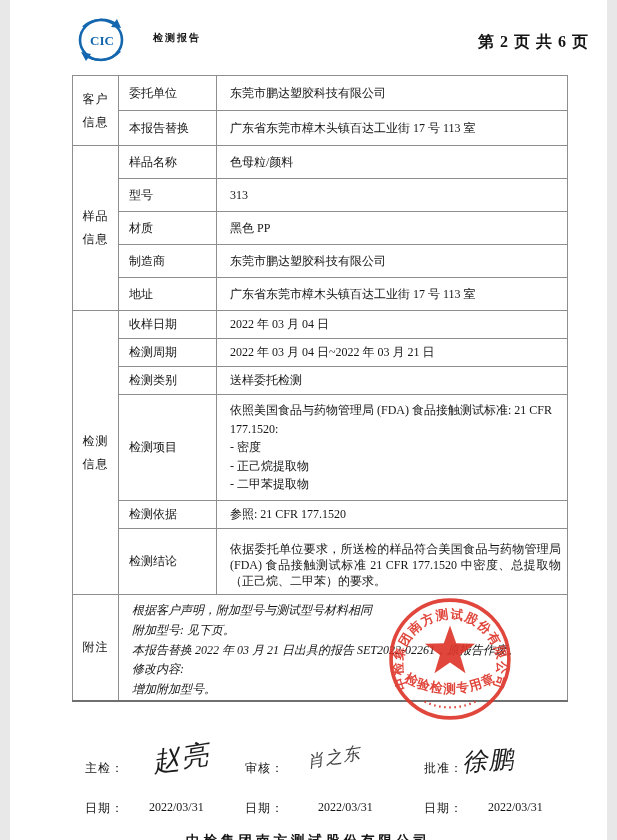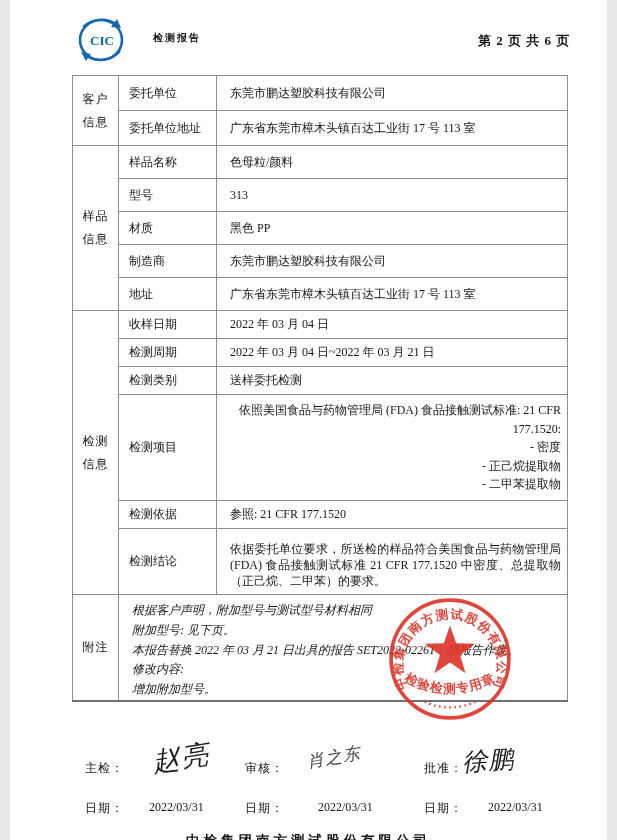--- a/index.html
+++ b/index.html
@@ -11,32 +11,32 @@
     background:#ffffff;
     font-family:"Liberation Serif", serif;
     color:#151515;
     overflow:hidden;
   }
   
   .hdr { position:relative; height:75px; }
   .logo { position:absolute; left:63px; top:15px; width:58px; height:50px; }
   .hdr-title { position:absolute; left:143px; top:31px; font-size:10px; font-weight:bold; letter-spacing:2px; }
   .hdr-no { position:absolute; left:245px; top:32px; font-size:12.5px; font-weight:bold; }
-  .hdr-page { position:absolute; left:468px; top:32px; font-size:13px; font-weight:bold; letter-spacing:1px; }
+  .hdr-page { position:absolute; left:468px; top:32px; font-size:16px; font-weight:bold; letter-spacing:1px; }
   
   table.rpt { border-collapse:collapse; table-layout:fixed; width:495px; margin-left:62px; }
   table.rpt td, table.rpt th { border:1px solid #8e8e8e; font-size:12px; font-weight:normal; vertical-align:middle; }
   th.sec { text-align:center; padding:0; }
   th.sec span { display:inline-block; width:26px; line-height:1.9; letter-spacing:1px; }
   td.lbl { padding:3px 4px 3px 10px; }
   td.val { padding:3px 6px 3px 13px; }
   tr.h35 td, tr.h35 th { height:35px; }
   tr.h33 td, tr.h33 th { height:33px; }
   tr.h28 td, tr.h28 th { height:28px; }
-  td.multi { white-space:pre-line; line-height:1.55; padding-top:6px; padding-bottom:6px;text-align:right; }
+  td.multi { white-space:pre-line; line-height:1.55; padding-top:6px; padding-bottom:6px; }
   td.concl { line-height:1.32; text-align:justify; padding-top:13px; padding-bottom:5px; }
   td.notes { white-space:pre-line; line-height:1.64; padding-top:6px; padding-bottom:0;font-style:italic; }
   tr.last td, tr.last th { border-bottom:2px solid #6f6f6f; }
   
   .sigzone { position:relative; height:84px; margin-top:42px; font-size:12px; }
   .sigzone .abs { position:absolute; white-space:nowrap; }
   .role { letter-spacing:1px; }
   .sig { font-style:italic; color:#1c1c1c; }
   .sig1 { left:142px; top:-4px; font-size:27px; transform:rotate(-9deg); letter-spacing:2px; }
   .sig2 { left:297px; top:2px; font-size:17px; transform:rotate(-10deg); opacity:.85; letter-spacing:1px; }
@@ -72,21 +72,21 @@
         <col style="width:351px">
       </colgroup>
 
     <tbody>
         <tr class="h35">
       <th class="sec" rowspan="2"><span>客户信息</span></th>
       <td class="lbl">委托单位</td>
       <td class="val">东莞市鹏达塑胶科技有限公司</td>
     </tr>
     <tr class="h35">
-      <td class="lbl">委托单位地址</td>
+      <td class="lbl">本报告替换</td>
       <td class="val">广东省东莞市樟木头镇百达工业街 17 号 113 室</td>
     </tr>
 
     <tr class="h33">
       <th class="sec" rowspan="5"><span>样品信息</span></th>
       <td class="lbl">样品名称</td>
       <td class="val">色母粒/颜料</td>
     </tr>
     <tr class="h33">
       <td class="lbl">型号</td>

